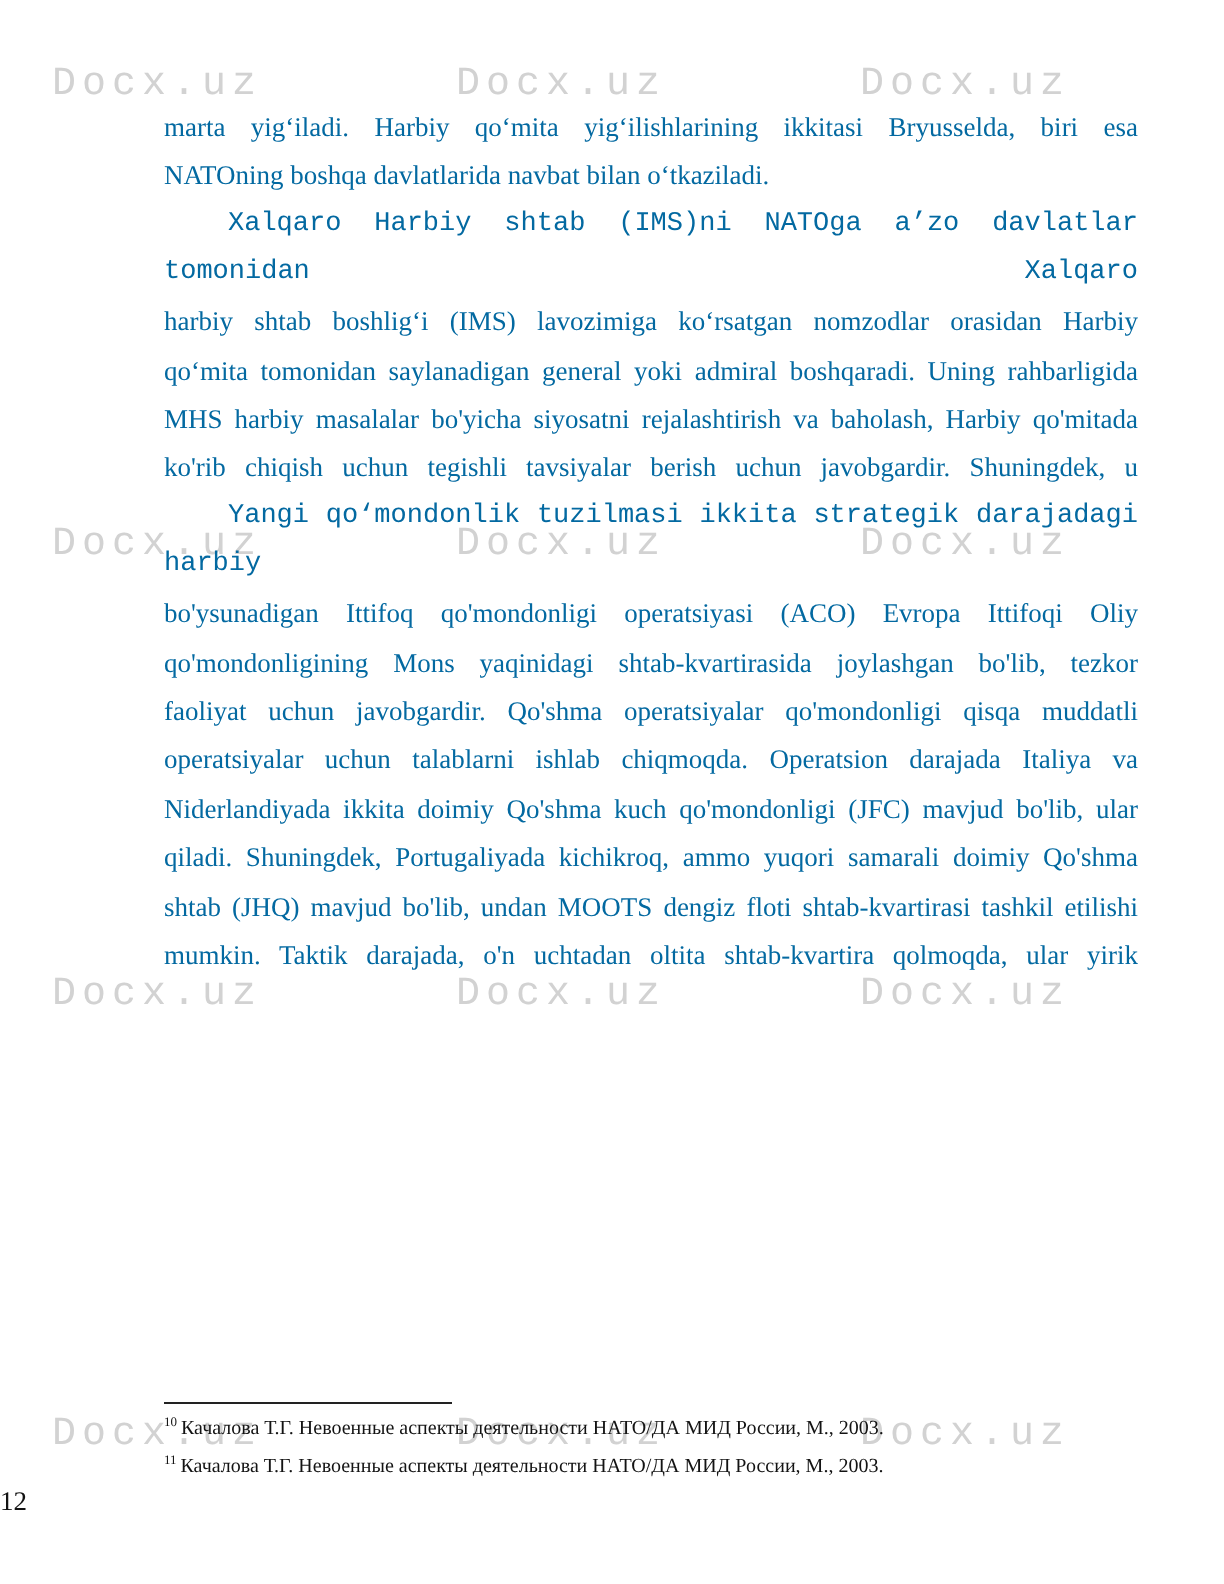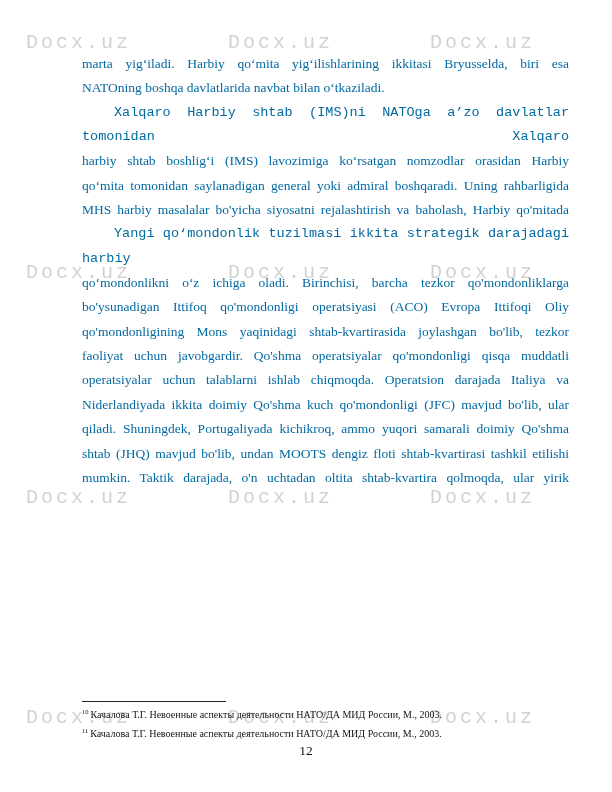--- a/index.html
+++ b/index.html
@@ -51,21 +51,20 @@
     font-size: 10px;
     line-height: 18.5px;
     white-space: nowrap;
   }
   .footnote sup { font-size: 6.5px; line-height: 0; vertical-align: 4px; margin-right: 2px; }
   .page-number {
     position: absolute;
     top: 743px;
     left: 0;
     width: 100%;
-    text-align: center;
     font-size: 13.5px;
     color: #131313;
   }
 </style>
 </head>
 <body>
 
 <div class="page">
   <div class="watermark-layer" id="watermarks">
       <div class="watermark" style="left: 26px; top: 31px; color: rgb(210, 210, 210);">Docx.uz</div>
@@ -82,22 +81,22 @@
       <div class="watermark" style="left: 430px; top: 706px; color: rgb(210, 210, 210);">Docx.uz</div>
     </div>
 
   <div class="body-text" id="body-text">
       <div class="line">marta yig‘iladi. Harbiy qo‘mita yig‘ilishlarining ikkitasi Bryusselda, biri esa</div>
       <div class="line para-end">NATOning boshqa davlatlarida navbat bilan o‘tkaziladi.</div>
       <div class="line indent">Xalqaro Harbiy shtab (IMS)ni NATOga a’zo davlatlar tomonidan Xalqaro</div>
       <div class="line">harbiy shtab boshlig‘i (IMS) lavozimiga ko‘rsatgan nomzodlar orasidan Harbiy</div>
       <div class="line">qo‘mita tomonidan saylanadigan general yoki admiral boshqaradi. Uning rahbarligida</div>
       <div class="line">MHS harbiy masalalar bo'yicha siyosatni rejalashtirish va baholash, Harbiy qo'mitada</div>
+      <div class="line">ko'rib chiqish uchun tegishli tavsiyalar berish uchun javobgardir. Shuningdek, u</div>
       <div class="line indent">Yangi qo‘mondonlik tuzilmasi ikkita strategik darajadagi harbiy</div>
-      <div class="line">qo‘mondonlikni o‘z ichiga oladi. Birinchisi, barcha tezkor qo'mondonliklarga</div>
       <div class="line">bo'ysunadigan Ittifoq qo'mondonligi operatsiyasi (ACO) Evropa Ittifoqi Oliy</div>
       <div class="line">qo'mondonligining Mons yaqinidagi shtab-kvartirasida joylashgan bo'lib, tezkor</div>
       <div class="line">faoliyat uchun javobgardir. Qo'shma operatsiyalar qo'mondonligi qisqa muddatli</div>
       <div class="line">operatsiyalar uchun talablarni ishlab chiqmoqda. Operatsion darajada Italiya va</div>
       <div class="line">Niderlandiyada ikkita doimiy Qo'shma kuch qo'mondonligi (JFC) mavjud bo'lib, ular</div>
       <div class="line">qiladi. Shuningdek, Portugaliyada kichikroq, ammo yuqori samarali doimiy Qo'shma</div>
       <div class="line">shtab (JHQ) mavjud bo'lib, undan MOOTS dengiz floti shtab-kvartirasi tashkil etilishi</div>
       <div class="line">mumkin. Taktik darajada, o'n uchtadan oltita shtab-kvartira qolmoqda, ular yirik</div>
     </div>
 

